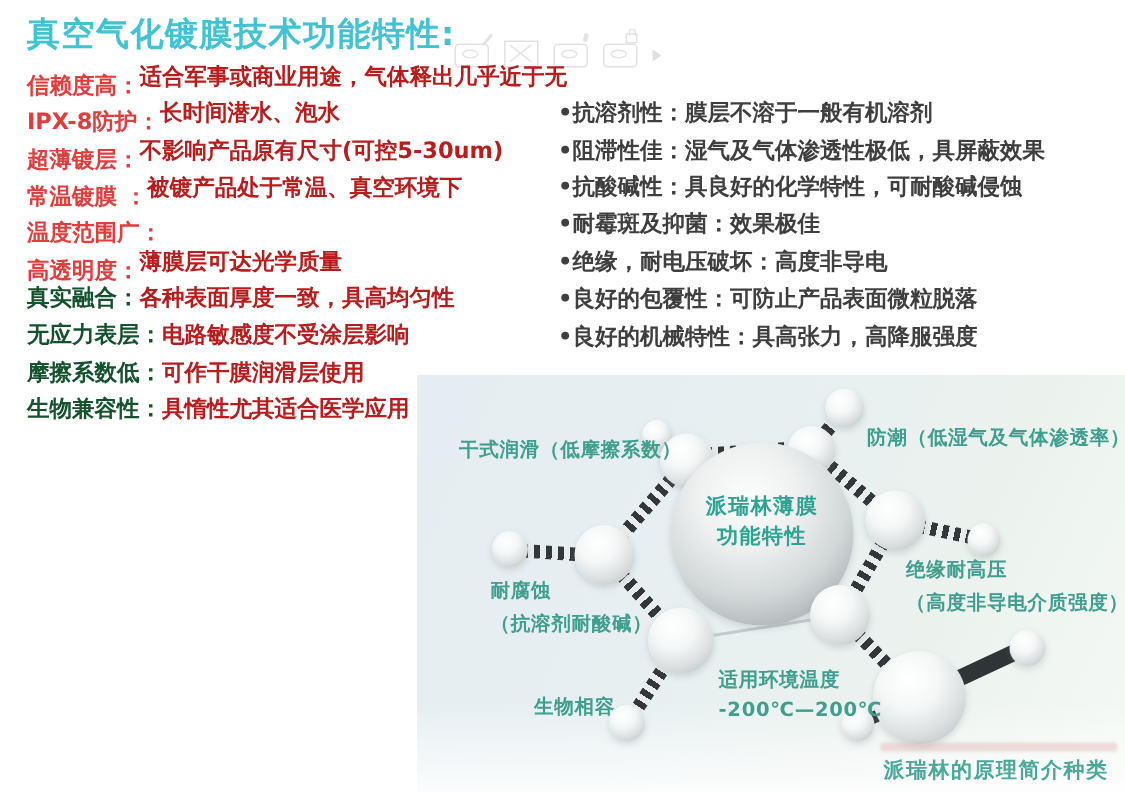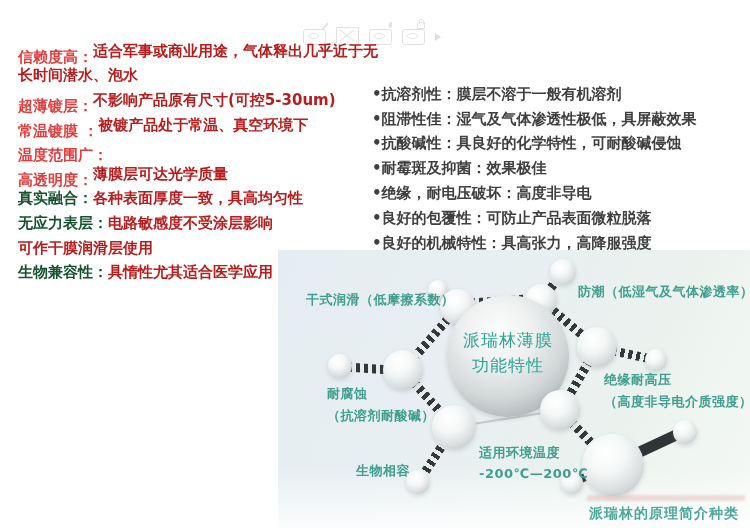--- a/index.html
+++ b/index.html
@@ -26,47 +26,48 @@
   .arrow{width:0;height:0;border-left:6px solid #c2c6c8;border-top:4px solid transparent;border-bottom:4px solid transparent;margin-bottom:4px;}
 
   
   .left-list{position:absolute;left:18px;top:39px;}
   .lrow{height:24.6px;display:flex;align-items:center;font-size:15px;font-weight:bold;white-space:nowrap;}
   .llabel{color:#14532d;}
   .llabel.hl{color:#e23d3d;margin-top:12px;}
   .ldesc{color:#b91c1c;}
 
   
-  .right-list{position:absolute;left:372px;top:63px;margin-top:19px;}
+  .right-list{position:absolute;left:372px;top:63px;}
   .rrow{height:24.8px;display:flex;align-items:center;font-size:15px;font-weight:bold;color:#3f3f3f;white-space:nowrap;}
 
   
   .diagram{position:absolute;left:278px;top:250px;width:472px;height:278px;
            background:linear-gradient(180deg,rgba(255,255,255,0) 78%,rgba(255,255,255,.85) 100%),
                       linear-gradient(115deg,#e5edf2 0%,#e7eff1 40%,#ebf2ee 70%,#f5f9f5 100%);}
   .rod{position:absolute;height:9px;border-radius:4px;transform-origin:0 50%;
        background:repeating-linear-gradient(90deg,#33373a 0 4px,#e9eced 4px 8px);}
   .rod.solid{background:#2f3436;}
   .rod.thin{height:2px;background:#c5cacc;border-radius:1px;}
   .sp{position:absolute;border-radius:50%;
       background:radial-gradient(circle at 38% 30%,#ffffff 0%,#f5f7f7 35%,#dbdfe0 65%,#bfc5c7 88%,#ced2d3 100%);
       box-shadow:0 2px 4px rgba(120,130,135,.25);}
   .sp.big{background:radial-gradient(circle at 42% 30%,#fcfdfd 0%,#eff1f1 30%,#d2d7d8 60%,#a9afb2 86%,#c4c8c9 100%);}
   .dlabel{position:absolute;font-size:13px;font-weight:bold;color:#3f9e8d;white-space:nowrap;letter-spacing:.5px;}
   .dlabel .l2{display:block;margin-top:4px;}
   .center-label{position:absolute;left:156px;top:78px;width:148px;text-align:center;
-                font-size:17px;font-weight:normal;color:#2ba493;line-height:1.45;letter-spacing:1px;}
+                font-size:14px;font-weight:bold;color:#2ba493;line-height:1.45;letter-spacing:1px;}
   .caption{position:absolute;left:311px;top:255px;font-size:14px;font-weight:bold;color:#4aa99a;white-space:nowrap;letter-spacing:1px;text-align:right;}
   .wmark{position:absolute;left:309px;top:245px;width:158px;height:6px;background:rgba(219,160,160,.35);filter:blur(1px);border-radius:2px;}
 </style>
 </head>
 <body>
 
 <div class="screen">
 
+  <div class="page-title">真空气化镀膜技术功能特性:</div>
 
   <div class="toolbar">
     <div class="ic">
         <span class="g g-pencil"></span>
       </div>
     <div class="ic-frame"></div>
     <div class="ic">
         <span class="g g-quote"></span>
       </div>
     <div class="ic">
@@ -74,20 +75,21 @@
       </div>
     <div class="arrow"></div>
   </div>
 
   <div class="left-list">
     <div class="lrow">
         <span class="llabel hl">信赖度高：</span>
         <span class="ldesc">适合军事或商业用途，气体释出几乎近于无</span>
       </div>
     <div class="lrow">
+        <span class="llabel hl">IPX-8防护：</span>
         <span class="ldesc">长时间潜水、泡水</span>
       </div>
     <div class="lrow">
         <span class="llabel hl">超薄镀层：</span>
         <span class="ldesc">不影响产品原有尺寸(可控5-30um)</span>
       </div>
     <div class="lrow">
         <span class="llabel hl">常温镀膜 ：</span>
         <span class="ldesc">被镀产品处于常温、真空环境下</span>
       </div>
@@ -100,20 +102,21 @@
       </div>
     <div class="lrow">
         <span class="llabel">真实融合：</span>
         <span class="ldesc">各种表面厚度一致，具高均匀性</span>
       </div>
     <div class="lrow">
         <span class="llabel">无应力表层：</span>
         <span class="ldesc">电路敏感度不受涂层影响</span>
       </div>
     <div class="lrow">
+        <span class="llabel">摩擦系数低：</span>
         <span class="ldesc">可作干膜润滑层使用</span>
       </div>
     <div class="lrow">
         <span class="llabel">生物兼容性：</span>
         <span class="ldesc">具惰性尤其适合医学应用</span>
       </div>
   </div>
 
   <div class="right-list">
     <div class="rrow">•抗溶剂性：膜层不溶于一般有机溶剂</div>

